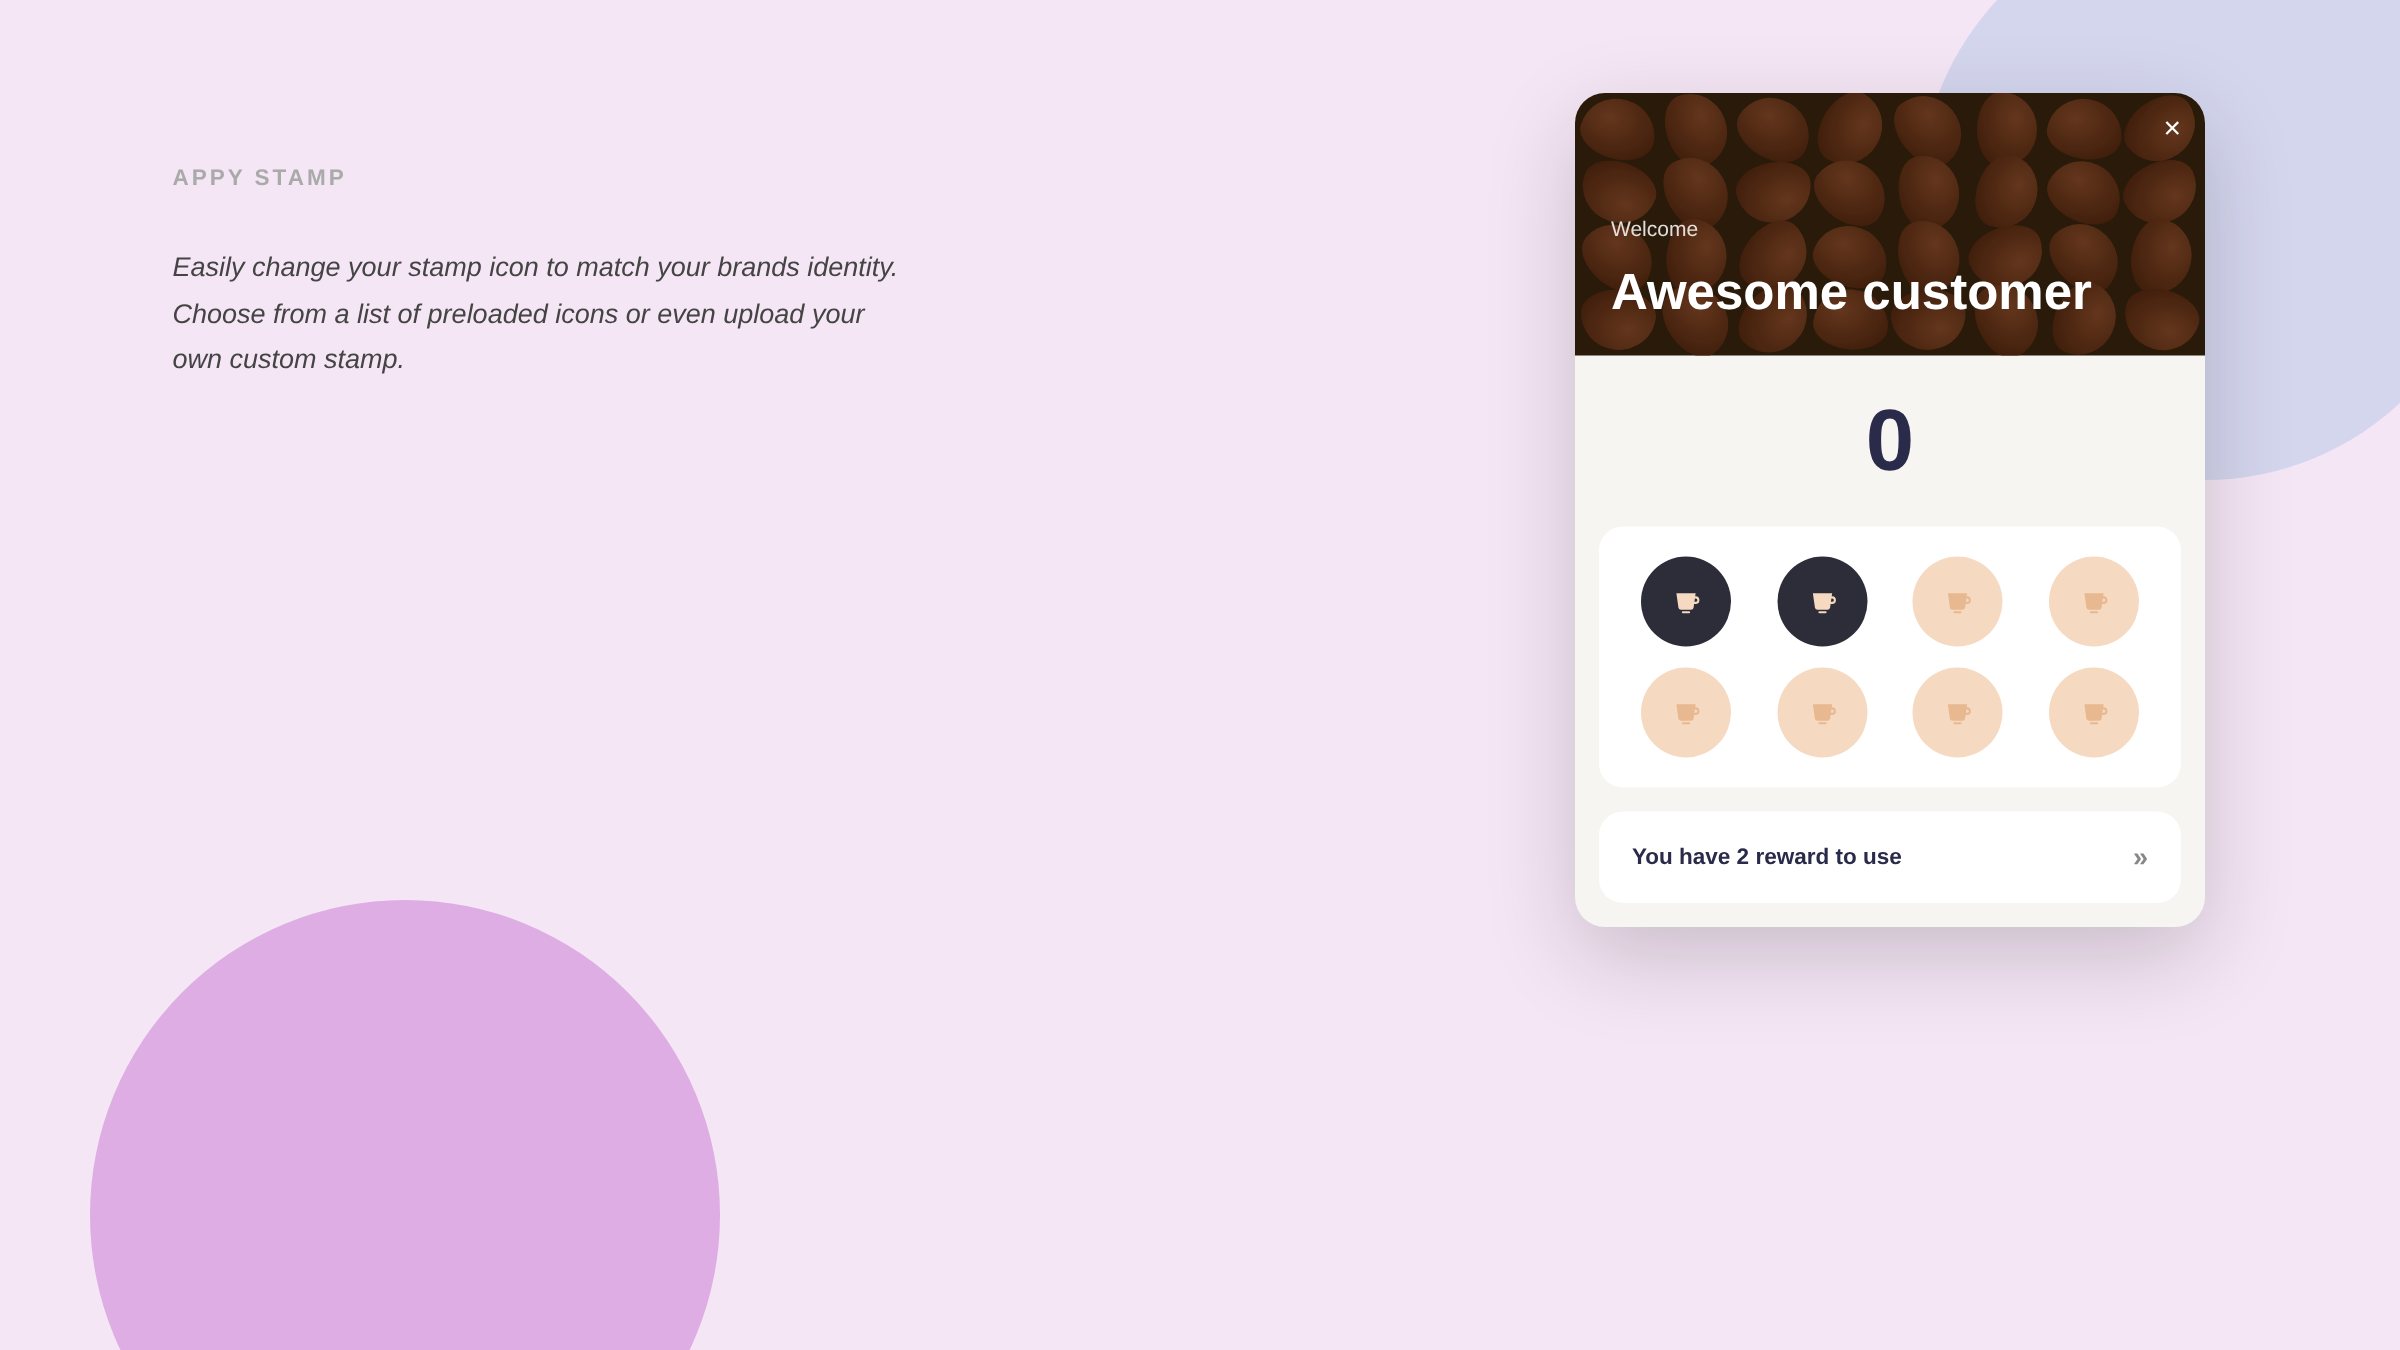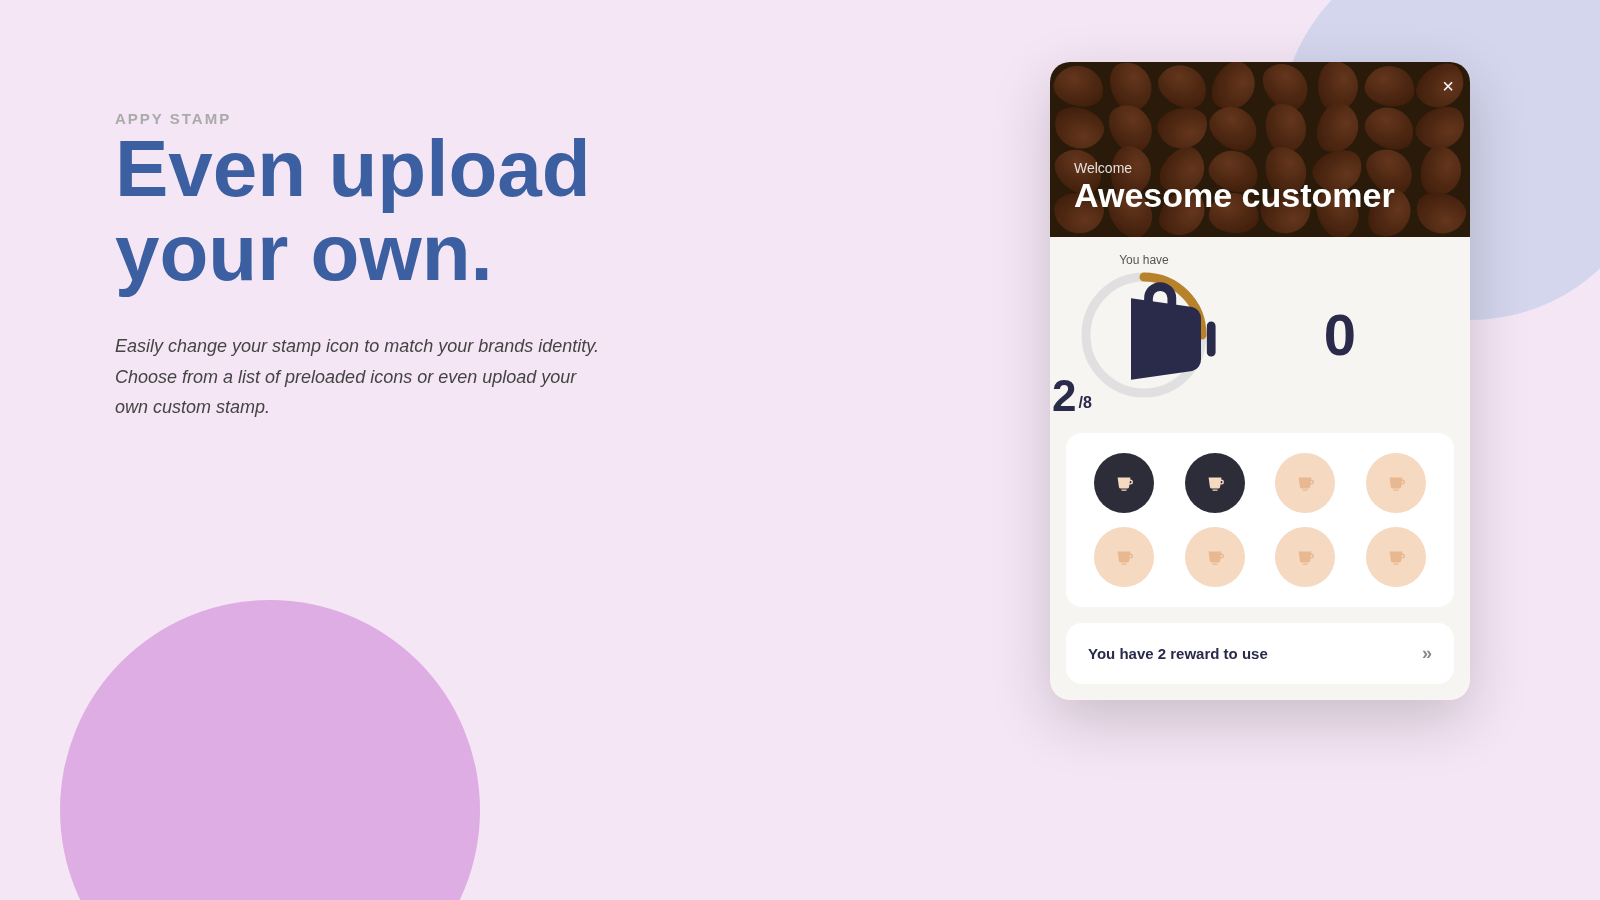--- a/index.html
+++ b/index.html
@@ -123,21 +123,21 @@
       position: absolute;
       bottom: 22px;
       left: 24px;
       z-index: 2;
     }
 
     .welcome-label {
       font-size: 14px;
       color: rgba(255,255,255,0.85);
       font-weight: 400;
-      margin-bottom: 0;
+      margin-bottom: 16px;
     }
 
     .customer-name {
       font-size: 34px;
       font-weight: 800;
       color: #ffffff;
     }
 
     .close-btn {
       position: absolute;
@@ -310,21 +310,21 @@
 </head>
 <body>
 
 <div class="bg-circle-bottom-left"></div>
 <div class="bg-circle-top-right"></div>
 
 <div class="left-section">
   <p class="brand-label">APPY STAMP</p>
 
   <div class="headline">
-    <span class="headline-even">Even upload<br>your own.</span>
+    
   </div>
 
   <p class="body-text">Easily change your stamp icon to match your brands identity. Choose from a list of preloaded icons or even upload your own custom stamp.</p>
 </div>
 
 <div class="right-section">
   <div class="phone-card">
 
     <div class="card-header">
       <div class="coffee-beans-bg">
@@ -366,42 +366,20 @@
       <div class="card-header-text">
         <p class="welcome-label">Welcome</p>
         <p class="customer-name">Awesome customer</p>
       </div>
 
       <button class="close-btn">×</button>
     </div>
 
     <div class="card-stats">
 
-      <div class="progress-circle-container">
-        <svg viewBox="0 0 140 140">
-
-          <circle cx="70" cy="70" r="58" fill="none" stroke="#e0e0e0" stroke-width="9"></circle>
-
-          <circle cx="70" cy="70" r="58" fill="none" stroke="#b8822a" stroke-width="9" stroke-dasharray="91 273" stroke-linecap="round"></circle>
-        </svg>
-        <div class="progress-circle-text">
-          <span class="progress-you-have">You have</span>
-          <div style="display:flex; align-items:flex-end; gap:2px;">
-            <span class="progress-count">2</span>
-            <span class="progress-count-sub">/8</span>
-            <span class="coffee-icon-small">
-              <svg class="cup-svg" viewBox="0 0 24 24" fill="none" xmlns="http://www.w3.org/2000/svg">
-                <path d="M5 6h14l-1.5 10.5A2 2 0 0 1 15.5 18h-7a2 2 0 0 1-2-1.5L5 6z" fill="#2a2a4a"></path>
-                <path d="M17 9h2a2 2 0 0 1 0 4h-2" stroke="#2a2a4a" stroke-width="1.5" fill="none"></path>
-                <rect x="9" y="19" width="6" height="1.5" rx="0.75" fill="#2a2a4a"></rect>
-              </svg>
-            </span>
-          </div>
-        </div>
-      </div>
 
       <div class="stat-right">
         <div class="stat-number">0</div>
       </div>
     </div>
 
     <div class="stamps-section">
       <div class="stamps-grid">
 
         <div class="stamp-item stamp-filled">

